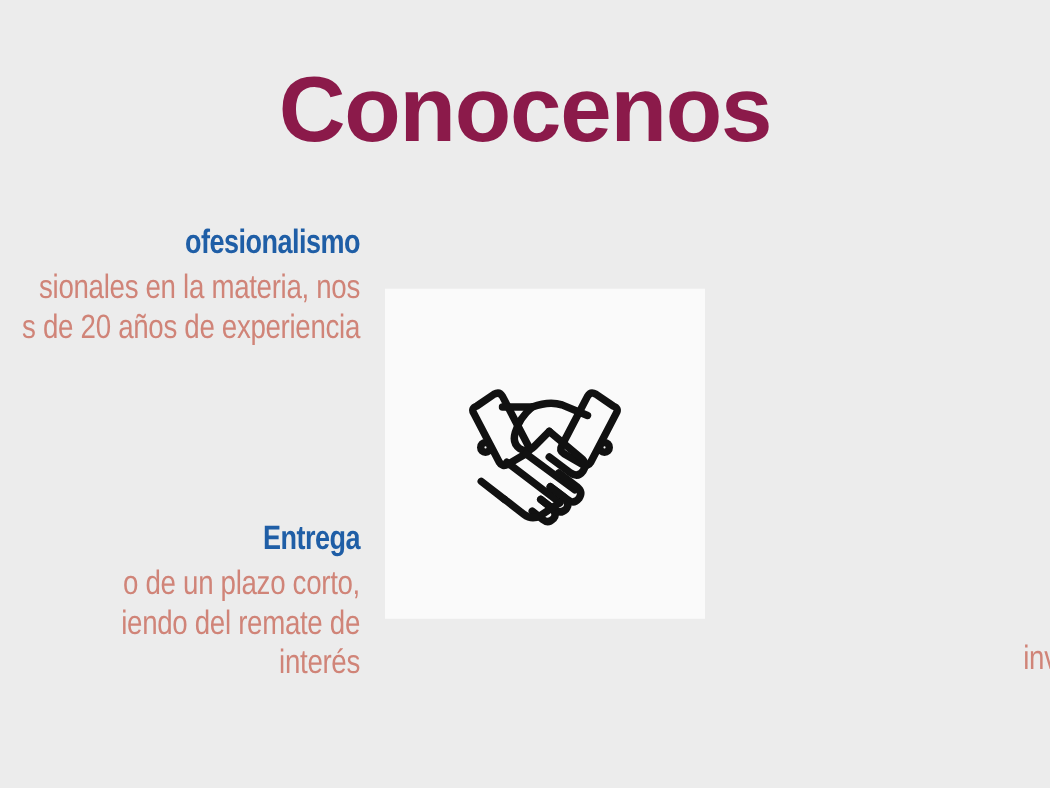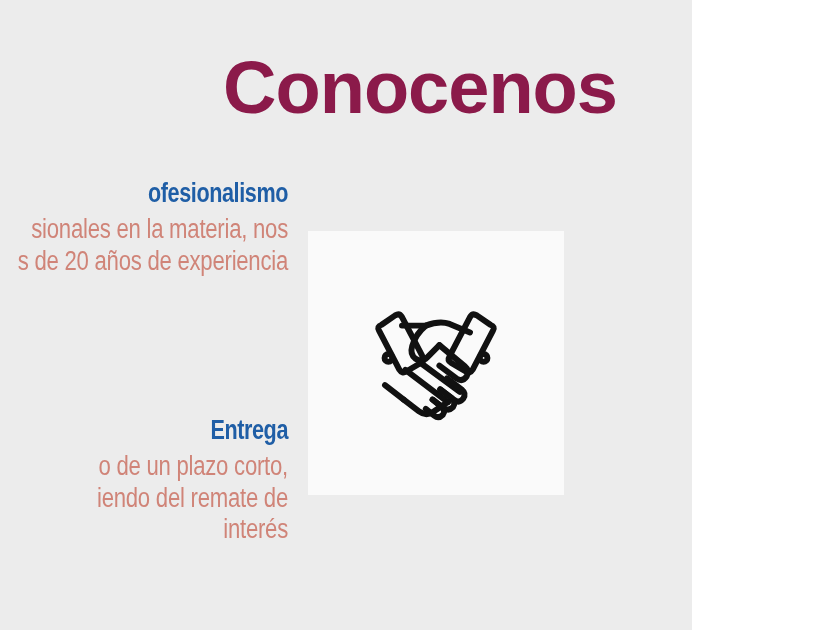--- a/index.html
+++ b/index.html
@@ -8,21 +8,21 @@
   }
   body {
     width: 840px;
     height: 630px;
     overflow: hidden;
     font-family: "Liberation Sans", sans-serif;
   }
 
   #slide {
     position: relative;
-    width: 692px;
+    width: 840px;
     height: 630px;
     background: #ececec;
     overflow: hidden;
   }
 
   
   #slide-title {
     position: absolute;
     top: 48px;
     left: 0;

